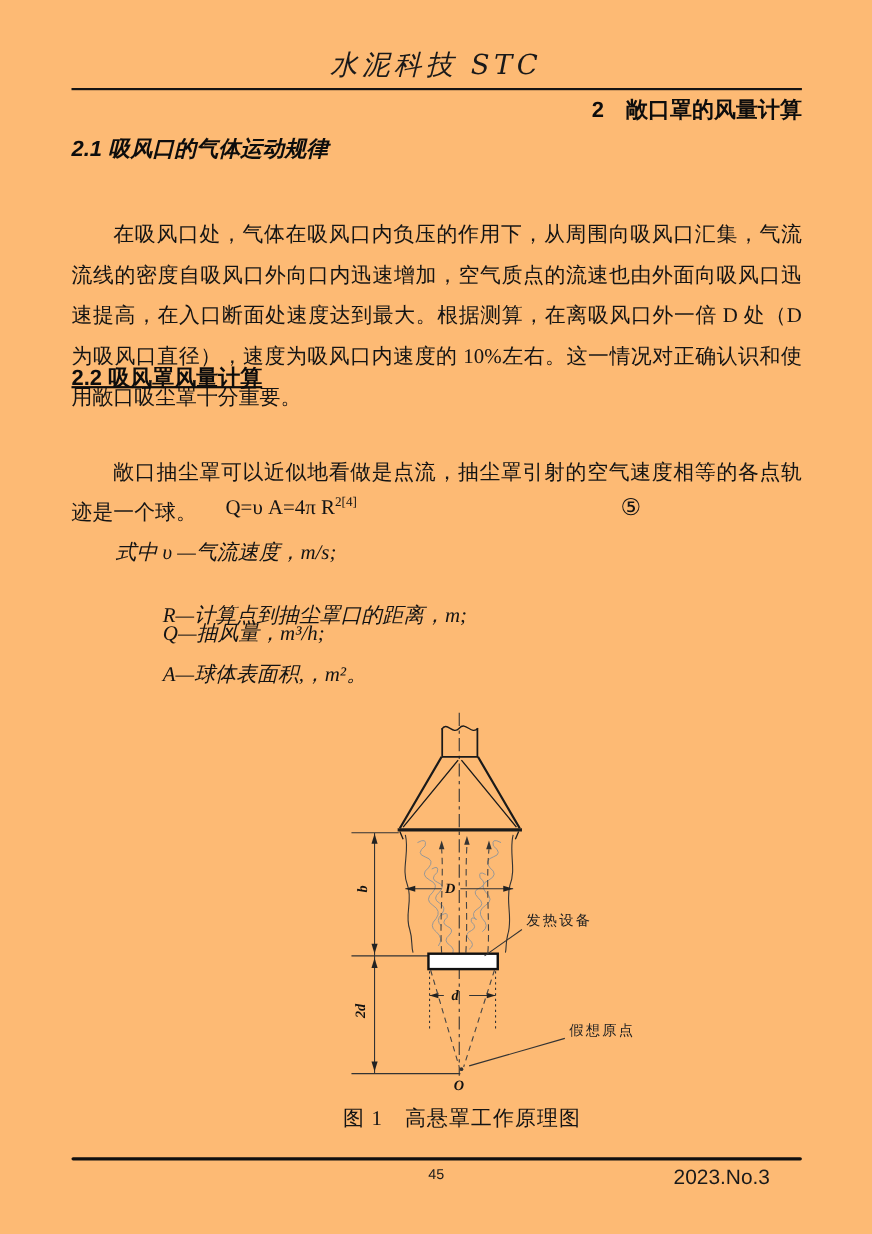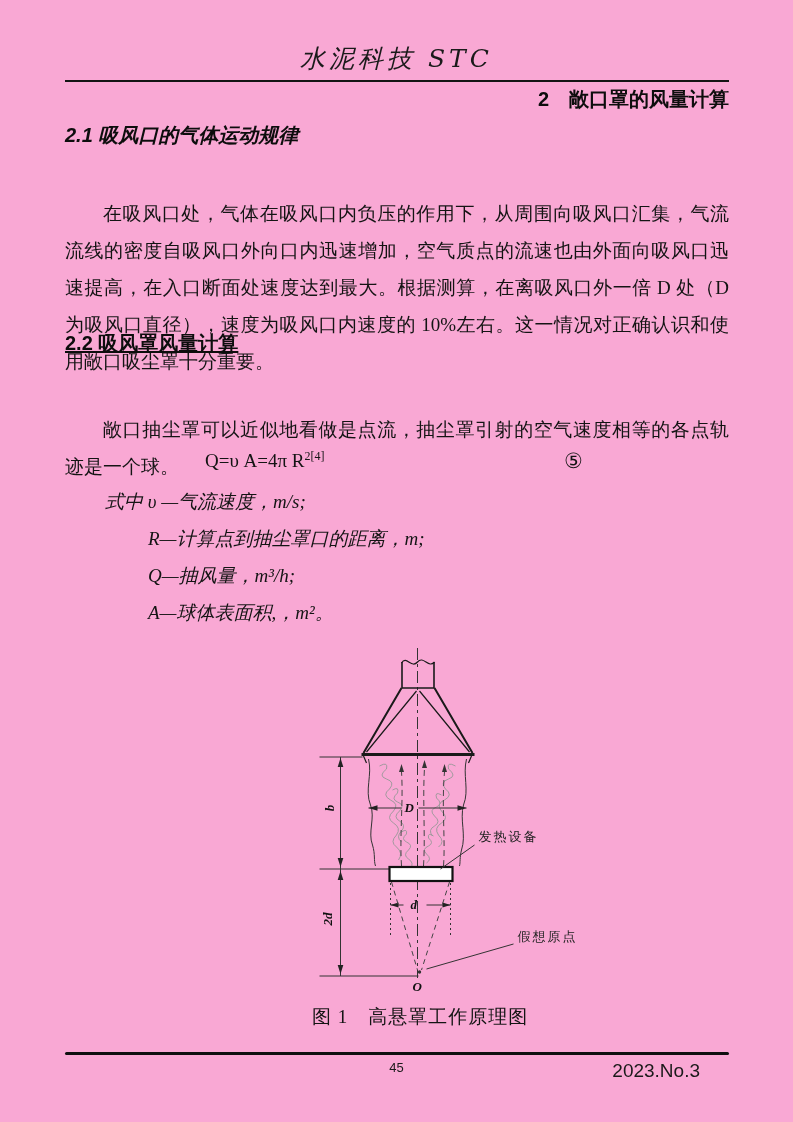--- a/index.html
+++ b/index.html
@@ -1,17 +1,17 @@
 <!DOCTYPE html>
 <html><head>
 <meta charset="utf-8">
 <style>
   html,body{margin:0;padding:0;background:#e8e8e8;}
   .page{
-    position:relative;width:793px;height:1122px;background:#f9a8d4;
+    position:relative;width:793px;height:1122px;background:#fdba74;
     margin:0 auto;overflow:hidden;
     font-family:"Liberation Serif","DejaVu Serif",serif;color:#111;
   }
   .abs{position:absolute;}
   .journal-title{
     top:42px;left:0;width:793px;text-align:center;
     font-size:25px;font-style:italic;letter-spacing:4px;color:#1a1a1a;
     font-family:"DejaVu Serif","Liberation Serif",serif;
   }
   .rule-top{top:80px;left:65px;width:664px;height:2px;background:#141414;}
@@ -31,21 +31,21 @@
     left:65px;width:664px;font-size:19px;line-height:37px;
     text-align:justify;text-indent:38px;color:#141414;margin-top:32px;
   }
   .para-1{top:163px;}
   .para-2{top:379px;}
   .equation{top:449px;left:205px;font-size:19px;color:#141414;}
   .equation sup{font-size:12px;}
   .eq-number{top:449px;left:564px;font-size:21px;color:#141414;}
   .where-line{left:148px;font-size:19px;color:#141414;font-style:italic;}
   .where-intro{left:105px;top:489px;}
-  .where-1{top:526px;}
+  .where-1{top:546px;}
   .where-2{top:563px;}
   .where-3{top:600px;}
   .figure-svg{left:300px;top:645px;width:280px;height:350px;}
   .fig-caption{
     top:1004px;left:270px;width:300px;text-align:center;
     font-size:19px;letter-spacing:1px;color:#141414;
   }
   .rule-bottom{top:1052px;left:65px;width:664px;height:3px;background:#101010;border-radius:2px;}
   .page-number{
     top:1060px;left:0;width:793px;text-align:center;font-size:13px;

